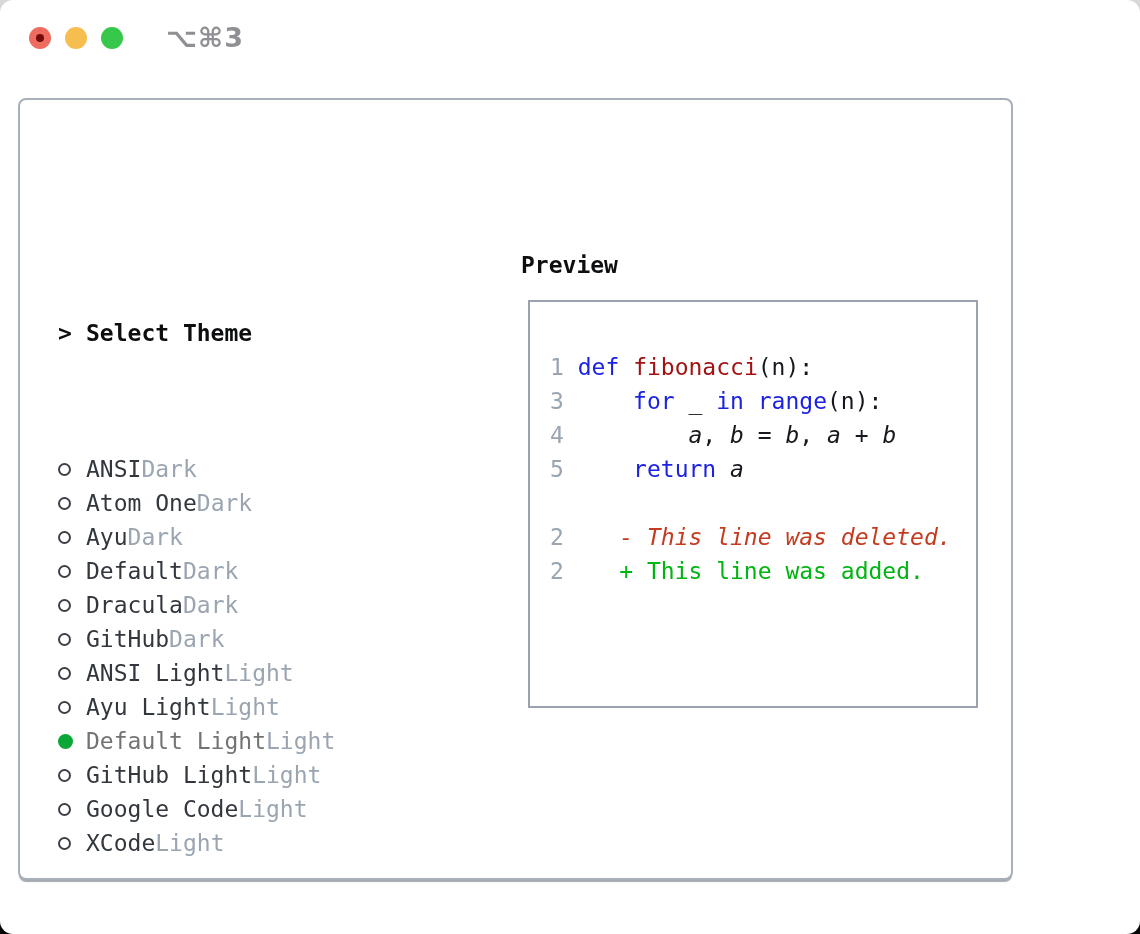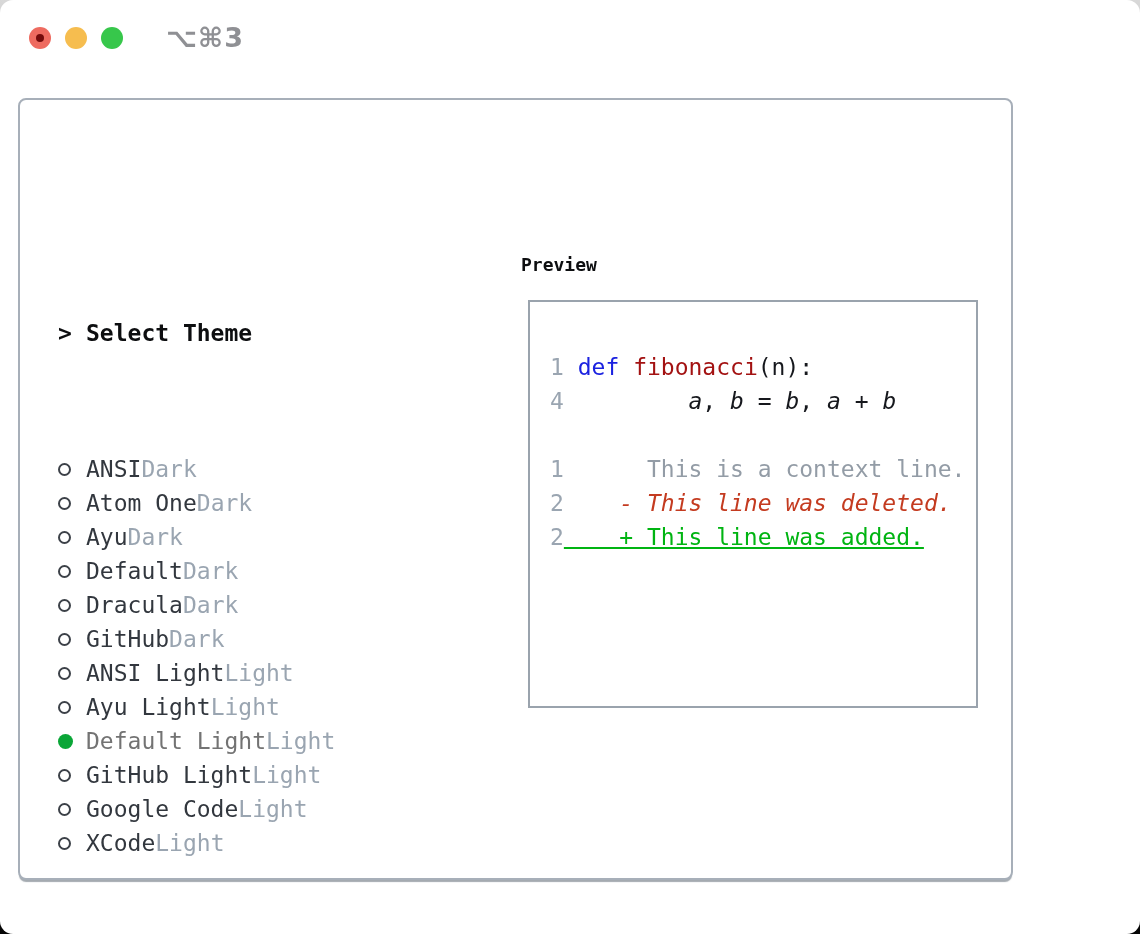--- a/index.html
+++ b/index.html
@@ -45,36 +45,36 @@
   .radio-f {
     width:15px; height:15px; border-radius:50%; background:#0aa637; display:inline-block;
   }
   .t-name { color:#32373e; }
   .t-name.sel { color:#737373; }
   .t-variant { color:#9aa5b1; }
   .blank { height:34px; }
   
   .preview-label {
     position:absolute; left:501px; top:148px; height:34px; line-height:34px;
-    font-size:18px; font-weight:bold; color:#0d0e10;
+    font-size:23px; font-weight:bold; color:#0d0e10;
   }
   .preview-box {
     position:absolute; left:508px; top:200px; width:450px; height:408px;
     border:2px solid #9aa3ad; background:#ffffff;
     padding:48px 0 12px 20px; overflow:hidden;
   }
   .code-line { height:34px; line-height:34px; font-size:23px; white-space:pre; color:#16181d; }
   .lnum { color:#9aa5b1; }
   .tok-kw { color:#1b22e0; }
   .tok-fn { color:#a31212; }
   .tok-var { font-style:italic; }
   .tok-plain { color:#16181d; }
   .diff-context { color:#939ca6; }
   .diff-deleted { color:#c43b20;font-style:italic; }
-  .diff-added { color:#00b412;text-decoration:underline; }
+  .diff-added { color:#00b412; }
 </style>
 </head>
 <body>
 
 <div class="window">
 
   <div class="traffic t-close">
     <span class="inner-dot"></span>
   </div>
   <div class="traffic t-min"></div>
@@ -101,24 +101,25 @@
 
       
       
     </div>
 
     <div class="preview-label">Preview</div>
 
     <div class="preview-box">
       <div id="code-block">
           <div class="code-line"><span class="lnum">1</span> <span class="tok-kw">def</span><span class="tok-plain"> </span><span class="tok-fn">fibonacci</span><span class="tok-plain">(n):</span></div>
+          <div class="code-line"><span class="lnum">3</span> <span class="tok-plain">    </span><span class="tok-kw">for</span><span class="tok-plain"> _ </span><span class="tok-kw">in</span><span class="tok-plain"> </span><span class="tok-kw">range</span><span class="tok-plain">(n):</span></div>
           <div class="code-line"><span class="lnum">4</span> <span class="tok-plain">        </span><span class="tok-var">a</span><span class="tok-plain">, </span><span class="tok-var">b</span><span class="tok-plain"> = </span><span class="tok-var">b</span><span class="tok-plain">, </span><span class="tok-var">a</span><span class="tok-plain"> + </span><span class="tok-var">b</span></div>
+          <div class="code-line"><span class="lnum">5</span> <span class="tok-plain">    </span><span class="tok-kw">return</span><span class="tok-plain"> </span><span class="tok-var">a</span></div>
         </div>
       <div class="blank"></div>
       <div id="diff-block">
-          <div class="code-line"><span class="lnum">1</span><span class="diff-context">      This is a context line.</span></div>
           <div class="code-line"><span class="lnum">2</span><span class="diff-deleted">    - This line was deleted.</span></div>
           <div class="code-line"><span class="lnum">2</span><span class="diff-added">    + This line was added.</span></div>
         </div>
     </div>
 
   </div>
 </div>
 
 </body></html>

